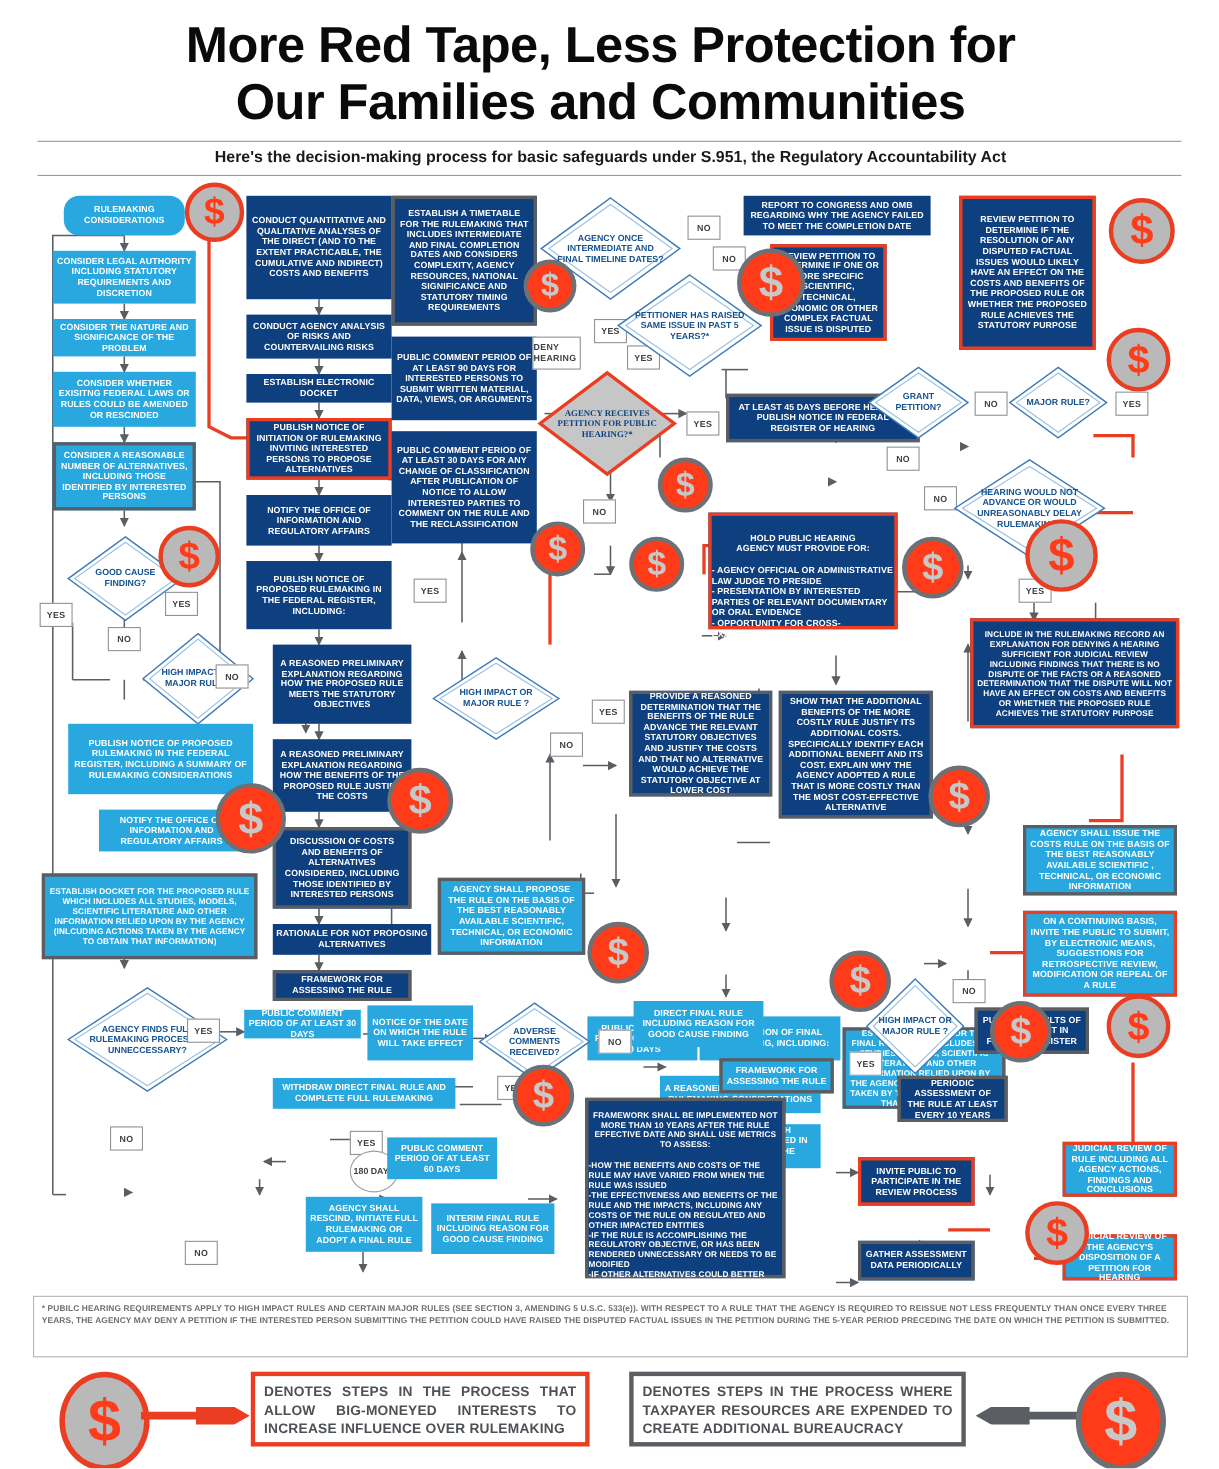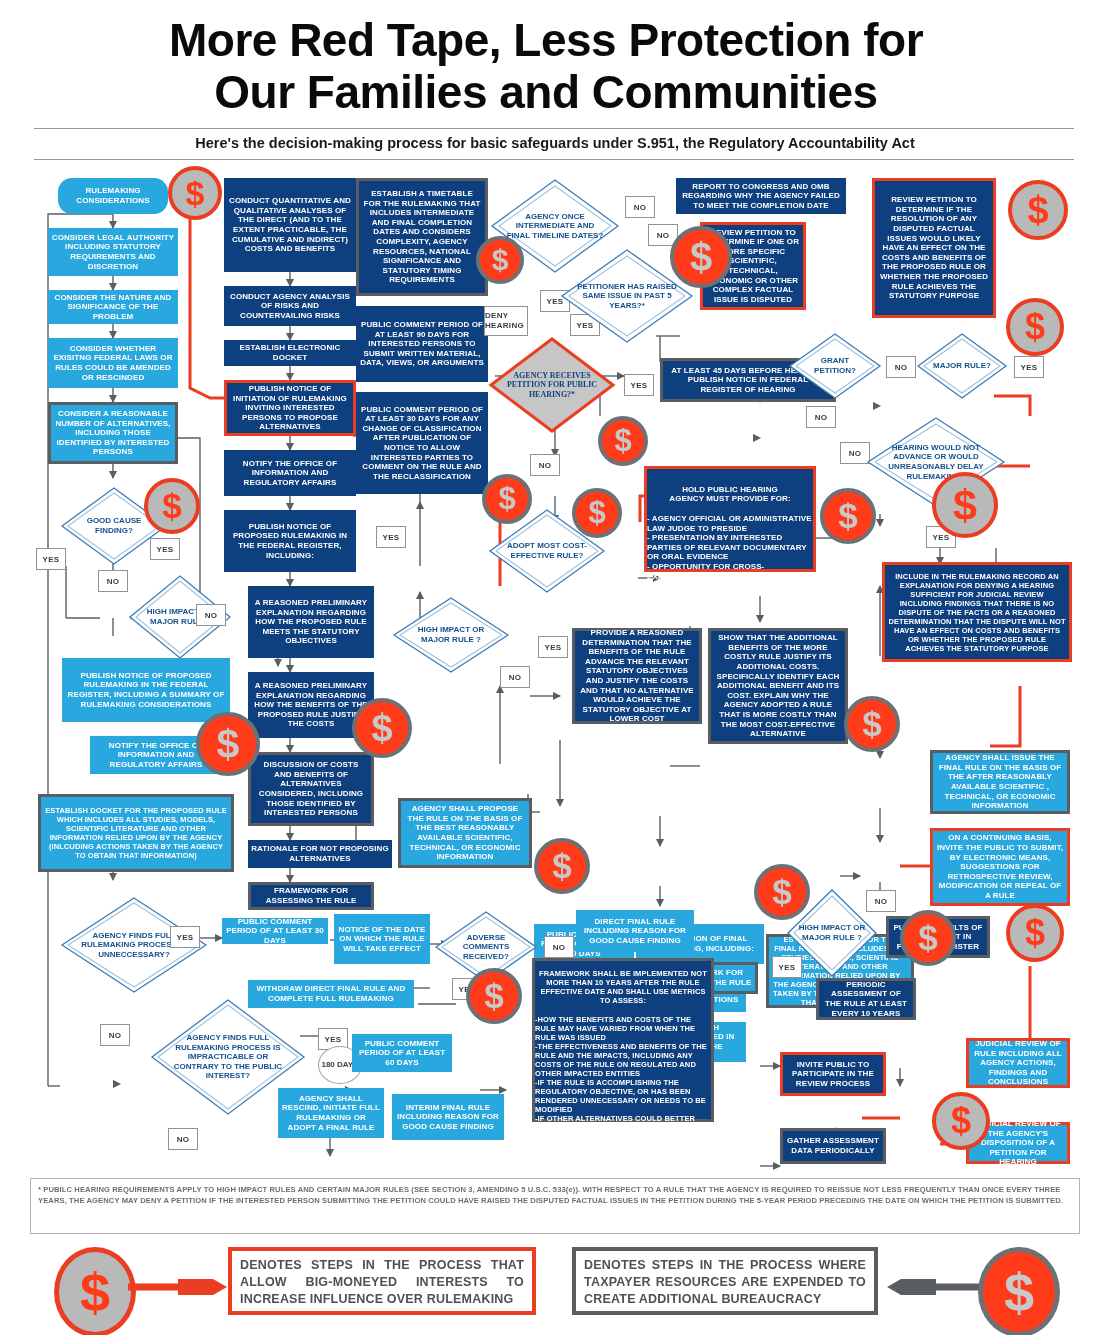--- a/index.html
+++ b/index.html
@@ -311,27 +311,20 @@
       <div class="lbl t8">AGENCY FINDS FULL RULEMAKING PROCESS IS UNNECCESSARY?</div>
     </div>
 
     <div class="yn" style="left:170px;top:760px;width:30px;height:22px;">
         <span>YES</span>
       </div>
     <div class="yn" style="left:100px;top:858px;width:30px;height:22px;">
         <span>NO</span>
       </div>
 
-    <div class="dia" style="left:150px;top:832px;width:156px;height:118px;">
-      <svg class="shape" viewBox="0 0 156 118" preserveAspectRatio="none">
-        <polygon points="78,2 154,59 78,116 2,59" fill="#fff" stroke="#3f7cb6" stroke-width="1.3"></polygon>
-        <polygon points="78,7 148,59 78,111 8,59" fill="none" stroke="#9cc3e0" stroke-width="1.1"></polygon>
-      </svg>
-      <div class="lbl t8">AGENCY FINDS FULL RULEMAKING PROCESS IS IMPRACTICABLE OR CONTRARY TO THE PUBLIC INTEREST?</div>
-    </div>
 
     <div class="yn" style="left:318px;top:862px;width:30px;height:22px;">
         <span>YES</span>
       </div>
     <div class="yn" style="left:168px;top:962px;width:30px;height:22px;">
         <span>NO</span>
       </div>
 
     <div class="oval" style="left:318px;top:880px;width:44px;height:38px;">
       <span>180 DAYS</span>
@@ -406,27 +399,20 @@
         <polygon points="59,2 116,39 59,76 2,39" fill="#fff" stroke="#3f7cb6" stroke-width="1.3"></polygon>
         <polygon points="59,7 110,39 59,71 8,39" fill="none" stroke="#9cc3e0" stroke-width="1.1"></polygon>
       </svg>
       <div class="lbl t8">HIGH IMPACT OR MAJOR RULE ?</div>
     </div>
 
     <div class="yn" style="left:500px;top:500px;width:30px;height:22px;">
         <span>NO</span>
       </div>
 
-    <div class="dia" style="left:488px;top:342px;width:118px;height:86px;">
-      <svg class="shape" viewBox="0 0 118 86" preserveAspectRatio="none">
-        <polygon points="59,2 116,43 59,84 2,43" fill="#fff" stroke="#3f7cb6" stroke-width="1.3"></polygon>
-        <polygon points="59,7 110,43 59,79 8,43" fill="none" stroke="#9cc3e0" stroke-width="1.1"></polygon>
-      </svg>
-      <div class="lbl t8">ADOPT MOST COST-EFFECTIVE RULE?</div>
-    </div>
 
     <div class="node f-lt b-gray t8" style="left:398px;top:632px;width:134px;height:70px;">
       <span>AGENCY SHALL PROPOSE THE RULE ON THE BASIS OF THE BEST REASONABLY AVAILABLE SCIENTIFIC, TECHNICAL, OR ECONOMIC INFORMATION</span>
       </div>
 
     <div class="dia" style="left:490px;top:12px;width:130px;height:96px;">
       <svg class="shape" viewBox="0 0 130 96" preserveAspectRatio="none">
         <polygon points="65,2 128,48 65,94 2,48" fill="#fff" stroke="#3f7cb6" stroke-width="1.3"></polygon>
         <polygon points="65,8 121,48 65,88 9,48" fill="none" stroke="#9cc3e0" stroke-width="1.1"></polygon>
       </svg>
@@ -569,21 +555,21 @@
 
     <div class="node f-lt b-none t8" style="left:600px;top:856px;width:146px;height:40px;">
       <span>A  RESPONSE TO EACH SIGNIFICANT ISSUE RAISED IN THE COMMENTS ON THE PROPOSED RULE</span>
       </div>
 
     <div class="node f-lt b-gray t75" style="left:766px;top:768px;width:148px;height:74px;">
       <span>ESTABLISH DOCKET FOR THE FINAL RULE WHICH INCLUDES ALL STUDIES, MODELS, SCIENTIFIC LITERATURE AND OTHER INFORMATION RELIED UPON BY THE AGENCY (INLCUDING ACTIONS TAKEN BY THE AGENCY TO OBTAIN THAT INFORMATION)</span>
       </div>
 
     <div class="node f-lt b-gray t8" style="left:930px;top:584px;width:140px;height:64px;">
-      <span>AGENCY SHALL ISSUE THE FINAL RULE ON THE BASIS OF THE AFTER REASONABLY AVAILABLE SCIENTIFIC , TECHNICAL, OR ECONOMIC INFORMATION</span>
+      <span>AGENCY SHALL ISSUE THE COSTS RULE ON THE BASIS OF THE BEST REASONABLY AVAILABLE SCIENTIFIC , TECHNICAL, OR ECONOMIC INFORMATION</span>
       </div>
 
     <div class="node f-lt b-red t8" style="left:930px;top:662px;width:140px;height:78px;">
       <span>ON A CONTINUING BASIS, INVITE THE PUBLIC TO SUBMIT, BY ELECTRONIC MEANS, SUGGESTIONS FOR RETROSPECTIVE REVIEW, MODIFICATION OR REPEAL OF A RULE</span>
       </div>
 
     <div class="node f-lt b-none t8" style="left:222px;top:752px;width:106px;height:26px;">
       <span>PUBLIC COMMENT PERIOD OF AT LEAST 30 DAYS</span>
       </div>
 
@@ -642,21 +628,21 @@
       </div>
 
     <div class="node f-dk b-gray t8" style="left:886px;top:750px;width:104px;height:42px;">
       <span>PUBLISH RESULTS OF ASSESSMENT IN FEDERAL REGISTER</span>
       </div>
 
     <div class="node f-dk b-gray t8" style="left:816px;top:812px;width:100px;height:42px;">
       <span>PERIODIC ASSESSMENT OF THE RULE AT LEAST EVERY 10 YEARS</span>
       </div>
 
-    <div class="node f-dk b-gray t75" style="left:532px;top:792px;width:182px;height:164px;flex-direction:column;justify-content:flex-start;padding-top:6px;">
+    <div class="node f-dk b-gray t75" style="left:532px;top:832px;width:182px;height:164px;flex-direction:column;justify-content:flex-start;padding-top:6px;">
       <span>FRAMEWORK SHALL BE IMPLEMENTED NOT MORE THAN 10 YEARS AFTER THE RULE EFFECTIVE DATE AND SHALL USE METRICS TO ASSESS:</span>
       <span class="left" style="white-space:pre-line;margin-top:6px;">-HOW THE BENEFITS AND COSTS OF THE RULE MAY HAVE VARIED FROM WHEN THE RULE WAS ISSUED
 -THE EFFECTIVENESS AND BENEFITS OF THE RULE AND THE IMPACTS, INCLUDING ANY COSTS OF THE RULE ON REGULATED AND OTHER IMPACTED ENTITIES
 -IF THE RULE IS ACCOMPLISHING THE REGULATORY OBJECTIVE, OR HAS BEEN RENDERED UNNECESSARY OR NEEDS TO BE MODIFIED
 -IF OTHER ALTERNATIVES COULD BETTER ACHIEVE THE REGULATORY OBJECTIVE MORE COST-EFFECTIVELY</span>
     </div>
 
     <div class="node f-dk b-red t8" style="left:780px;top:886px;width:106px;height:44px;">
       <span>INVITE PUBLIC TO PARTICIPATE IN THE REVIEW PROCESS</span>
       </div>

